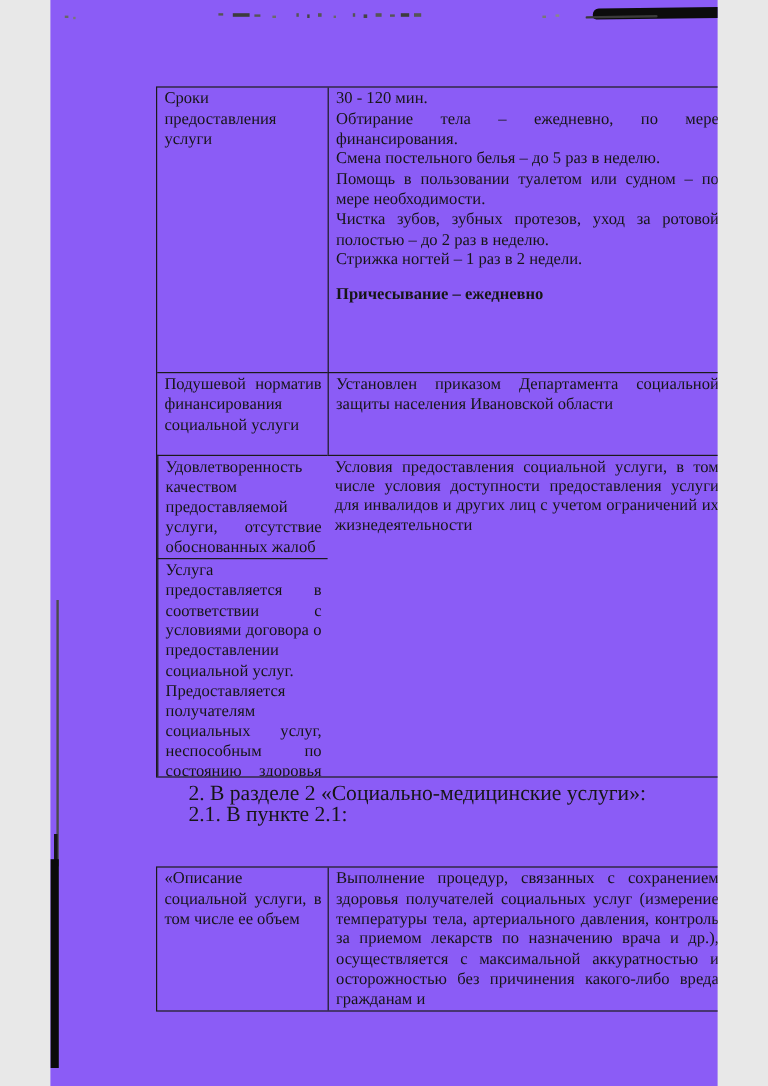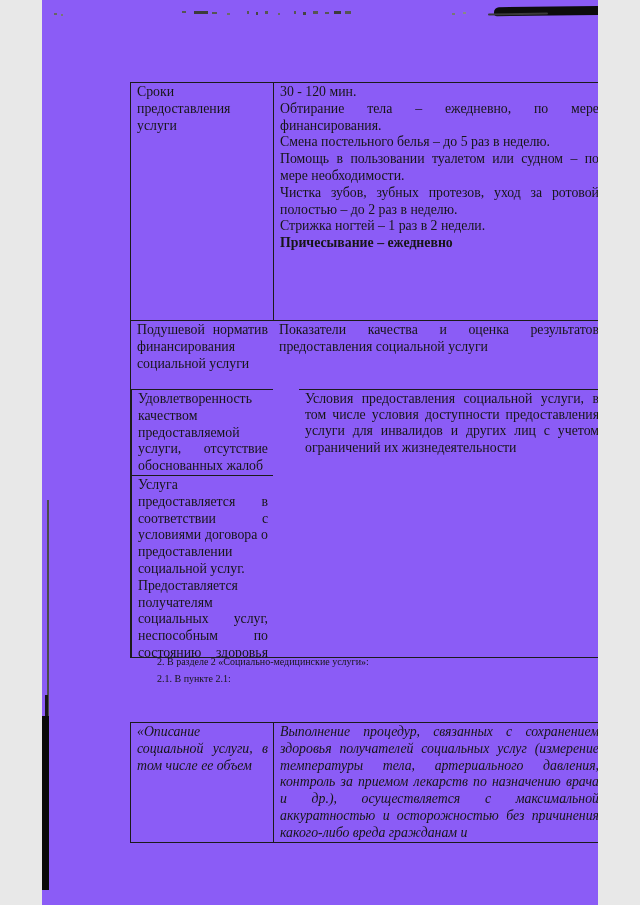--- a/index.html
+++ b/index.html
@@ -26,36 +26,36 @@
   .edge-bar{position:absolute;left:0;top:716px;width:7px;height:174px;background:#0a0a0a;}
   
   .page-num{position:absolute;left:556px;top:41px;font-size:14px;letter-spacing:1px;}
   
   .tbl{
     position:absolute;left:88px;width:475px;
     display:grid;grid-template-columns:142px 1fr;
     border:1.7px solid #1b1b1b;box-sizing:border-box;
     font-size:13.8px;line-height:16.8px;
   }
-  .tbl1{top:82px;height:576px;grid-template-rows:237px 69px 86px auto;}
-  .tbl2{top:722px;height:121px;grid-template-rows:auto;font-style:italic;}
+  .tbl1{top:72px;height:576px;grid-template-rows:237px 69px 86px auto;}
+  .tbl2{top:722px;height:121px;grid-template-rows:auto;}
   .cell{
     padding:1px 5px 0 6px;overflow:hidden;box-sizing:border-box;
     border-left:1.5px solid #1b1b1b;border-top:1.5px solid #1b1b1b;
   }
   .cell.c0{border-left:none;}
   .cell.r0{border-top:none;}
   .cell p{margin:0;text-align:justify;}
   .cell.label p{text-align:justify;}
-  .tight{line-height:16.2px;margin-left:26px;}
-  .semi p{font-weight:600;}
+  .tight{line-height:16.2px;}
+  .semi p{font-weight:600;margin-top:12px;}
   
   .bodytext{
     position:absolute;left:62px;top:653px;width:514px;
-    font-size:10px;line-height:17.2px;
+    font-size:18px;line-height:17.2px;
   }
   .bodytext p{margin:0;text-indent:53px;text-align:justify;}
 </style>
 </head>
 <body>
 
 <div class="page">
 
   <div>
     <div class="mark" style="left:12px;top:13px;width:3px;height:2px;background:#666;"></div>
@@ -98,24 +98,24 @@
       <p>Смена постельного белья – до 5 раз в неделю.</p>
       <p>Помощь в пользовании туалетом или судном – по мере необходимости.</p>
       <p>Чистка зубов, зубных протезов, уход за ротовой полостью – до 2 раз в неделю.</p>
       <p>Стрижка ногтей – 1 раз в 2 недели.</p>
       <span class="semi"><p>Причесывание – ежедневно</p></span>
     </div>
 
     <div class="cell c0 label">
       <p>Подушевой норматив финансирования социальной услуги</p>
     </div>
+    <div class="cell">
+      <p>Установлен приказом Департамента социальной защиты населения Ивановской области</p>
+    </div>
 
-    <div class="cell c0 label">
-      <p>Показатели качества и оценка результатов предоставления социальной услуги</p>
-    </div>
     <div class="cell">
       <p>Удовлетворенность качеством предоставляемой услуги, отсутствие обоснованных жалоб</p>
     </div>
 
     <div class="cell c0 label tight">
       <p>Условия предоставления социальной услуги, в том числе условия доступности предоставления услуги для инвалидов и других лиц с учетом ограничений их жизнедеятельности</p>
     </div>
     <div class="cell">
       <p>Услуга предоставляется в соответствии с условиями договора о предоставлении социальной услуг.</p>
       <p>Предоставляется получателям социальных услуг, неспособным по состоянию здоровья самостоятельно выполнять гигиенические процедуры»</p>

